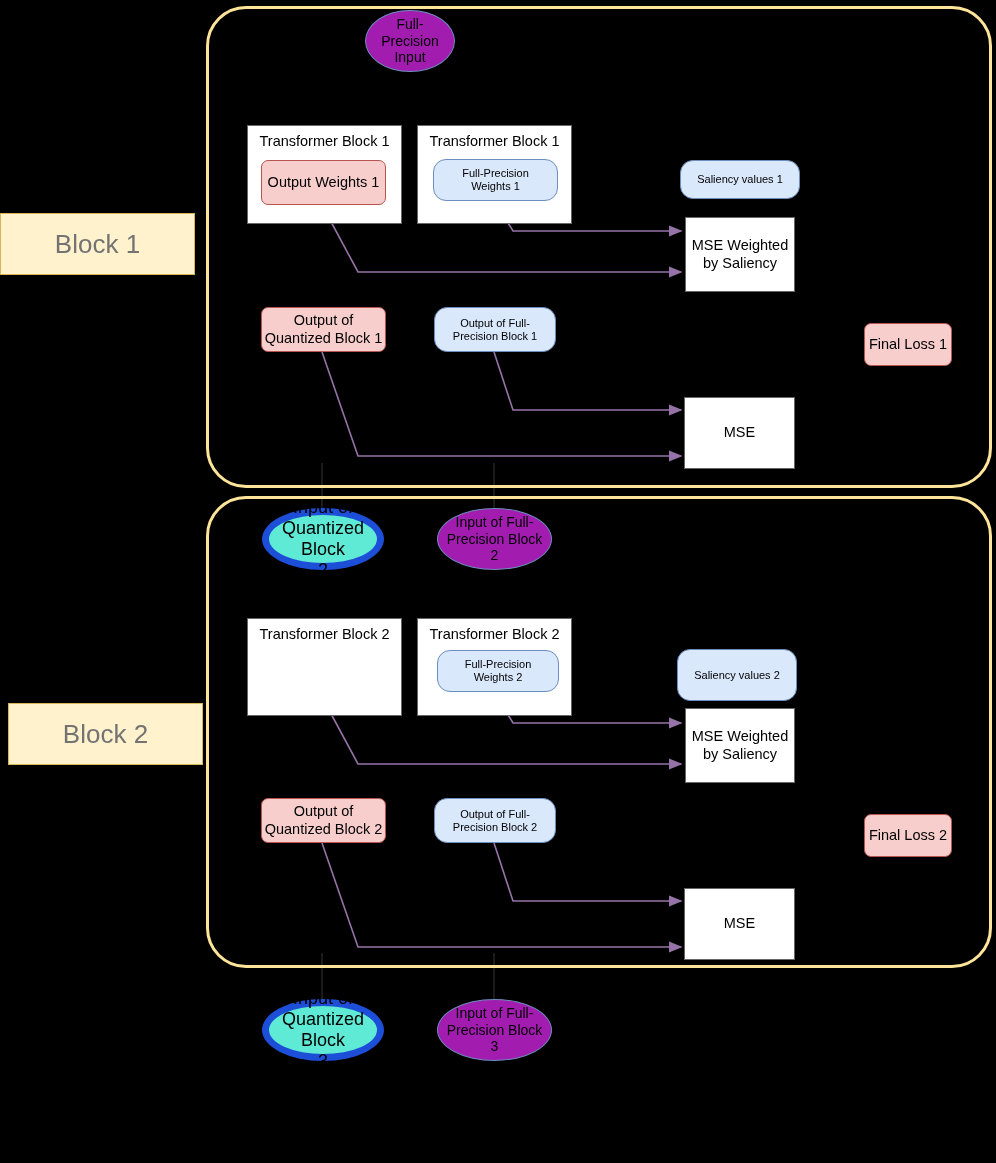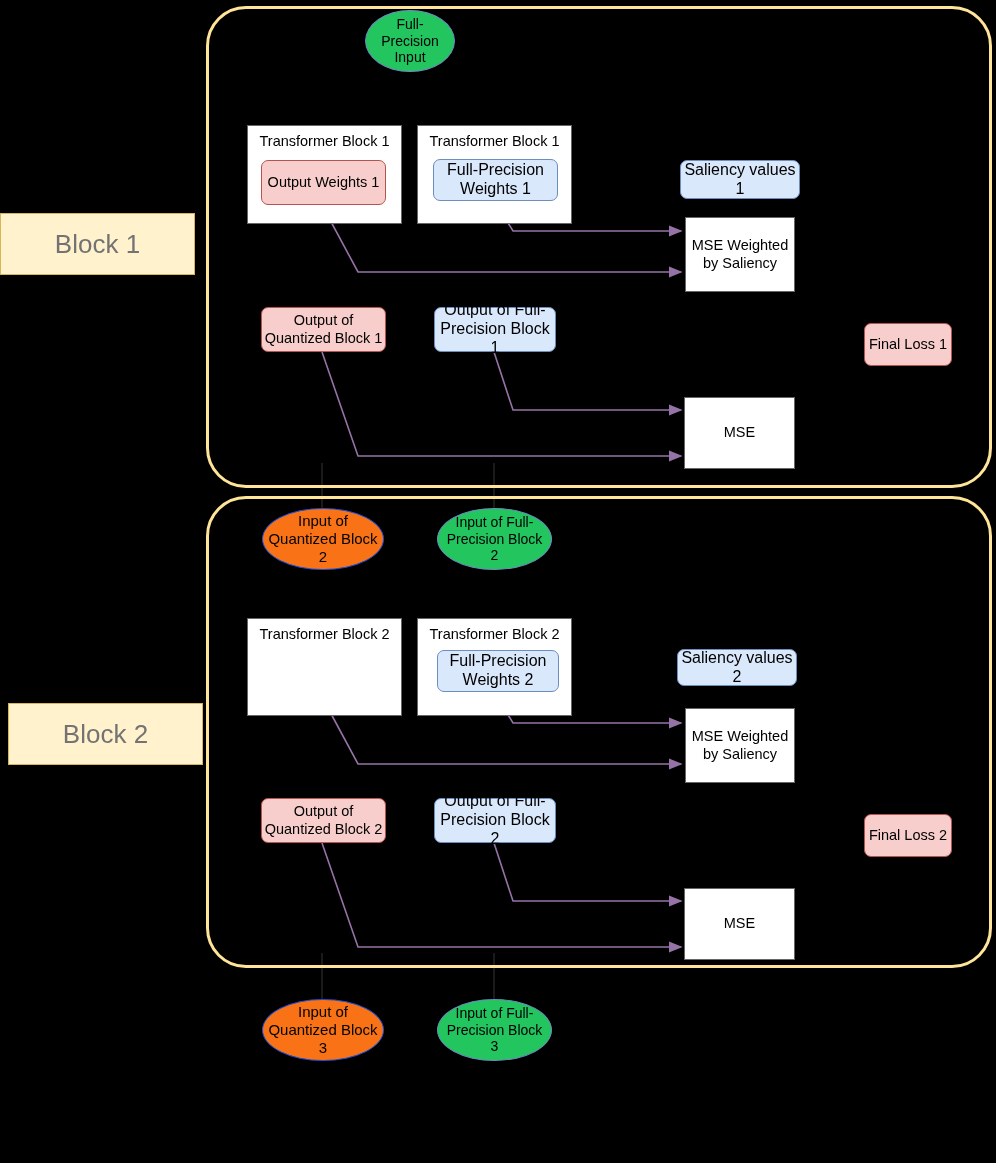--- a/index.html
+++ b/index.html
@@ -66,32 +66,32 @@
   .red-rect {
     background: #f8cecc;
     border: 1px solid #b85450;
     border-radius: 7px;
     font-size: 14.5px;
   }
   
   .blue-rect {
     background: #dae8fc;
     border: 1px solid #6c8ebf;
-    border-radius: 7px;
-    font-size: 16px;
+    border-radius: 13px;
+    font-size: 11px;
   }
   
   .red-ellipse {
-    background: #f97316;
-    border: 1px solid #1d4ed8;
+    background: #5eead4;
+    border: 7px solid #1d4ed8;
     border-radius: 50%;
-    font-size: 15px;
+    font-size: 18px;
   }
   .blue-ellipse {
-    background: #22c55e;
+    background: #a21caf;
     border: 1px solid #6c8ebf;
     border-radius: 50%;
     font-size: 14px;
   }
 </style>
 </head>
 <body>
 
 <div id="stage">
 
@@ -169,21 +169,21 @@
   <div class="node blue-ellipse" style="left:437px; top:508px; width:115px; height:62px;">Input of Full-
 Precision Block
 2</div>
 
   <div class="node white-box" style="left:247px; top:618px; width:155px; height:98px;">Transformer Block 2</div>
 
   <div class="node white-box" style="left:417px; top:618px; width:155px; height:98px;">Transformer Block 2</div>
   <div class="node blue-rect" style="left:437px; top:650px; width:122px; height:42px;">Full-Precision
 Weights 2</div>
 
-  <div class="node blue-rect" style="left:677px; top:649px; width:120px; height:37px;">Saliency values 2</div>
+  <div class="node blue-rect" style="left:677px; top:649px; width:120px; height:52px;">Saliency values 2</div>
 
   <div class="node white-box centered" style="left:685px; top:708px; width:110px; height:75px;">MSE Weighted
 by Saliency</div>
 
   <div class="node red-rect" style="left:261px; top:798px; width:125px; height:45px;">Output of
 Quantized Block 2</div>
 
   <div class="node blue-rect" style="left:434px; top:798px; width:122px; height:45px;">Output of Full-
 Precision Block 2</div>
 

